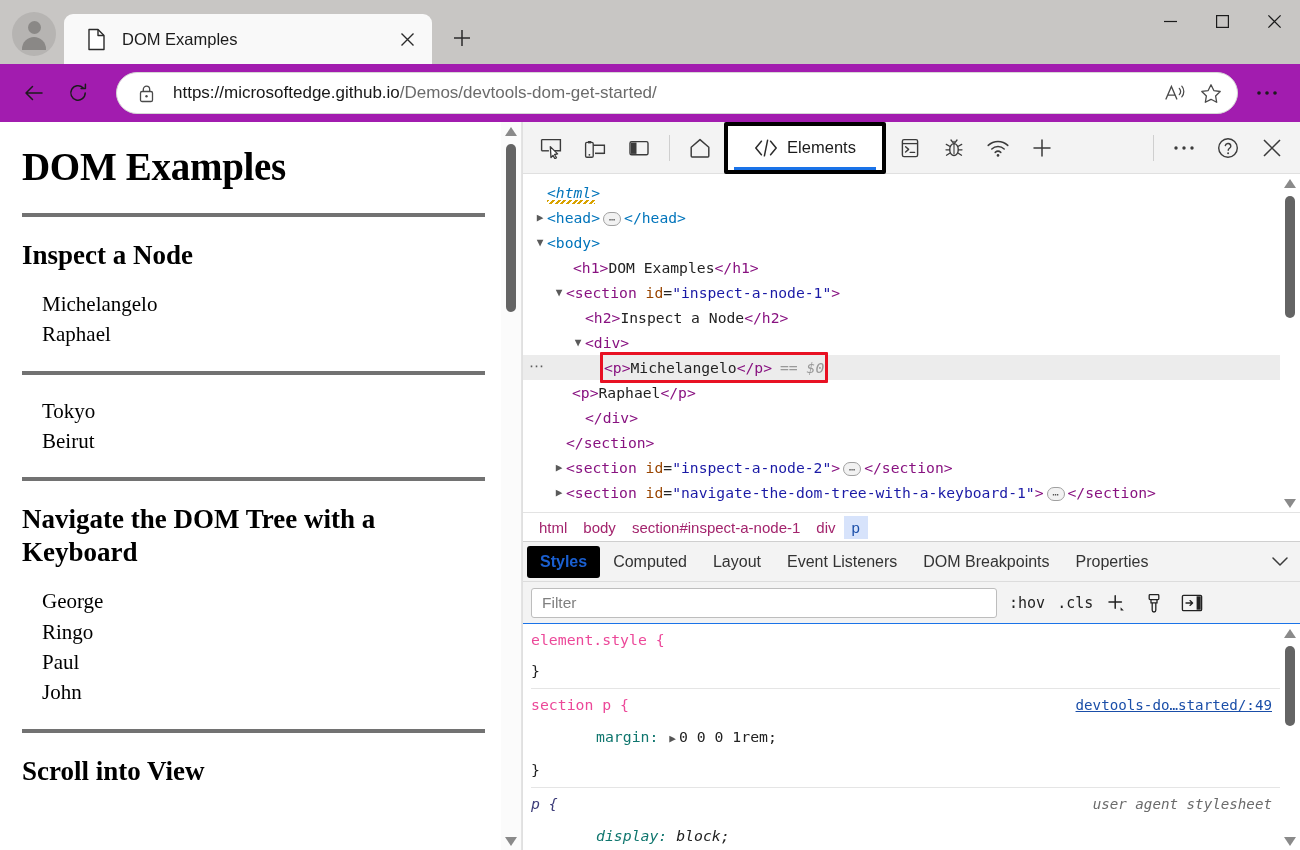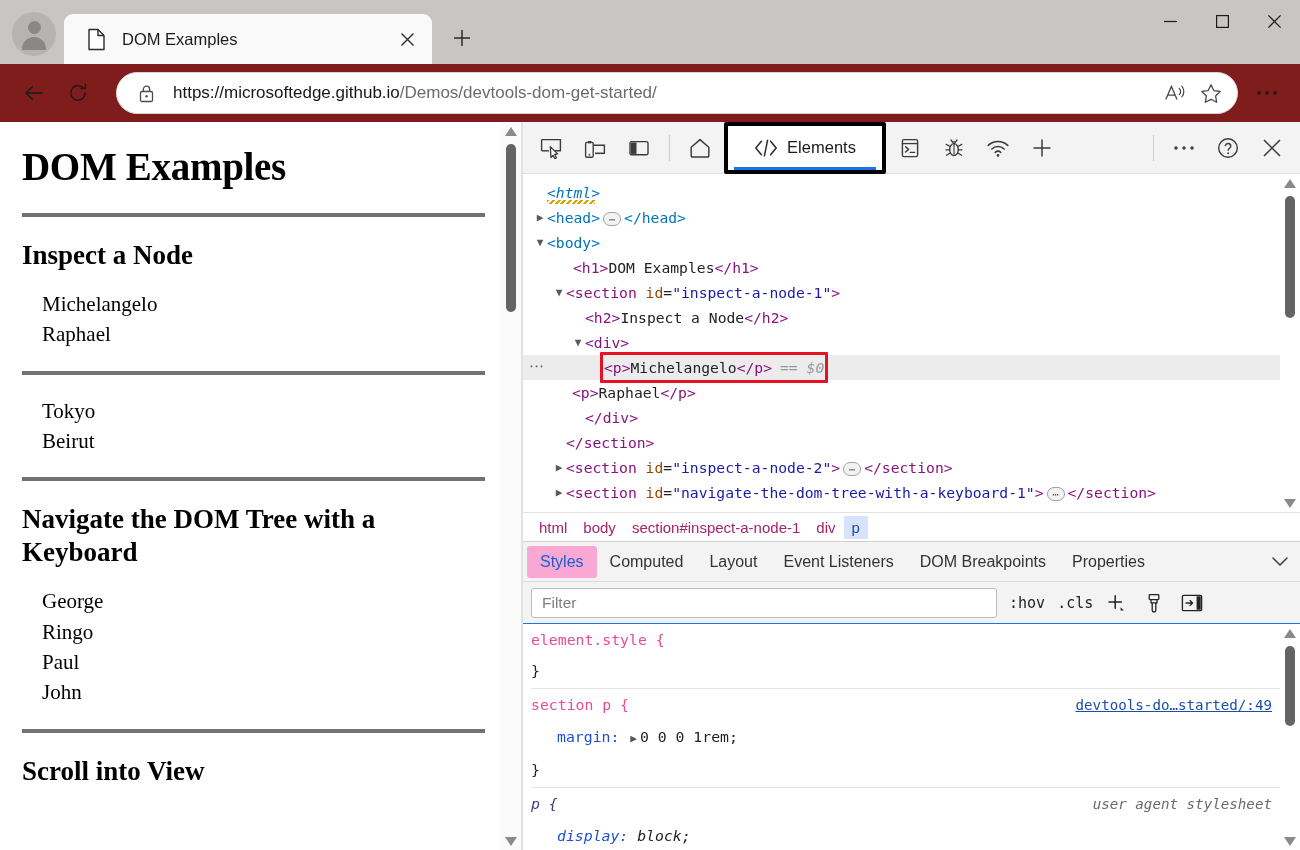--- a/index.html
+++ b/index.html
@@ -77,21 +77,21 @@
     display: flex; height: 42px;
   }
   #window-controls .wc {
     width: 52px; height: 42px;
     display: flex; align-items: center; justify-content: center;
   }
 
   
   #address-bar-row {
     height: 58px; flex: 0 0 auto;
-    background: #7f1d1d;
+    background: #a21caf;
     display: flex; align-items: center;
     padding: 0 14px;
     position: relative; z-index: 2;
   }
   .nav-btn {
     width: 40px; height: 40px; margin-right: 4px;
     display: flex; align-items: center; justify-content: center;
     border-radius: 50%;
   }
   #omnibox {
@@ -309,21 +309,21 @@
     border-bottom: 1px solid #dcdcdc;
     padding-left: 4px;
   }
   .stab {
     height: 32px; padding: 0 13px;
     display: flex; align-items: center;
     font-size: 16px; color: #333;
     border-radius: 3px;
   }
   .stab.active {
-    background: #f9a8d4; color: #1a5fd0; font-weight: normal;
+    background: #000000; color: #1a5fd0; font-weight: bold;
   }
   #styles-tab-more {
     margin-left: auto; width: 40px; height: 32px;
     display: flex; align-items: center; justify-content: center;
   }
 
   
   #styles-pane {
     flex: 1 1 auto; position: relative;
     background: #ffffff; overflow: hidden;
@@ -363,21 +363,21 @@
   .selector.ua { color: #7a3b8f; font-style: italic; }
   .origin-link {
     margin-left: auto; color: #1a4ea8; text-decoration: underline;
     font-size: 14.2px; white-space: nowrap;
   }
   .origin-note {
     margin-left: auto; color: #6b6b6b; font-style: italic;
     font-size: 14.2px; white-space: nowrap;
   }
   .decl { padding-left: 26px; }
-  .decl .prop { color: #1d4ed8; }
+  .decl .prop { color: #0f766e; margin-left: 39px; }
   .decl .val { color: #222; }
   .decl .expander { color: #555; font-size: 11px; margin: 0 3px 0 2px; }
   .ua-block .decl, .ua-block .selector, .ua-block .brace { font-style: italic; color: #3d3d7a; }
 
   
   svg { display: block; }
 </style>
 </head>
 <body>
 

